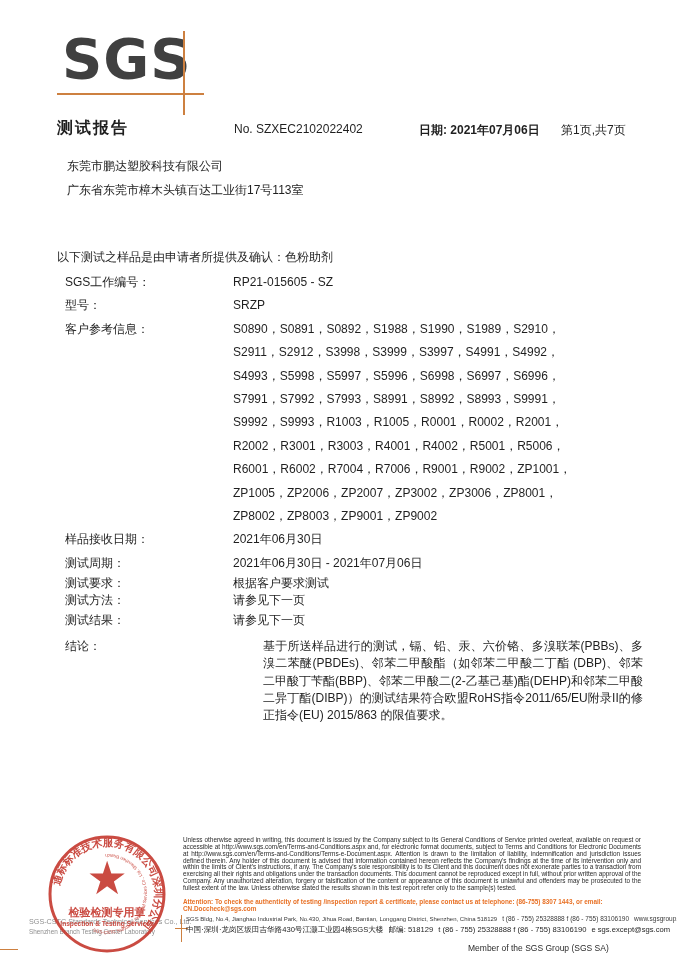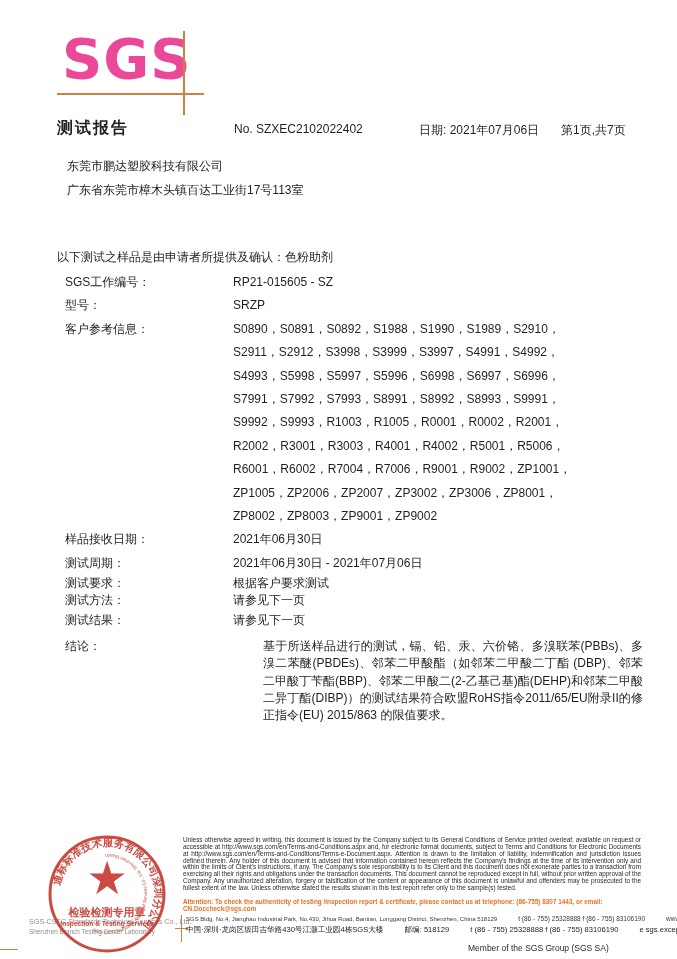--- a/index.html
+++ b/index.html
@@ -3,28 +3,28 @@
 <meta charset="utf-8">
 <style>
   html,body{margin:0;padding:0;background:#e8e8e8;}
   .page{
     position:relative;width:677px;height:959px;background:#ffffff;margin:0 auto;
     font-family:"Liberation Sans","DejaVu Sans",sans-serif;color:#1f1f1f;overflow:hidden;
   }
   
   .logo-text{
     position:absolute;left:62px;top:26px;font-size:56px;font-weight:bold;
-    color:#ec4899;letter-spacing:1px;font-family:"DejaVu Sans",sans-serif;
+    color:#404040;letter-spacing:1px;font-family:"DejaVu Sans",sans-serif;
   }
   .logo-hline{position:absolute;left:57px;top:93px;width:147px;height:2px;background:#cd8040;}
   .logo-vline{position:absolute;left:183px;top:31px;width:2px;height:84px;background:#cd8040;}
   
   .report-title{position:absolute;left:57px;top:118px;font-size:16px;font-weight:bold;letter-spacing:2px;}
   .report-no{position:absolute;left:234px;top:122px;font-size:12px;}
-  .report-date{position:absolute;left:419px;top:122px;font-size:12px;}
+  .report-date{position:absolute;left:419px;top:122px;font-size:12px;font-weight:bold;}
   .page-info{position:absolute;left:561px;top:122px;font-size:12px;}
   
   .applicant{position:absolute;left:67px;top:154px;font-size:12px;line-height:24px;}
   
   .statement{position:absolute;left:57px;top:249px;font-size:12px;}
   .fields{position:absolute;left:57px;top:271px;width:586px;}
   .f-row{display:flex;font-size:12px;line-height:23.4px;margin-left:8px;}
   .f-row .label{width:168px;flex-shrink:0;}
   .f-row .value{flex:1;}
   .f-row.tight{line-height:17px;align-items:flex-end;}
@@ -35,21 +35,21 @@
   
   .legal{
     position:absolute;left:183px;top:837px;width:458px;font-size:6.4px;line-height:6.85px;
     color:#2a2a2a;text-align:justify;
   }
   .attention{
     position:absolute;left:183px;top:898px;width:458px;font-size:6.4px;line-height:7px;
     color:#e87024;font-weight:bold;
   }
   .addr-block{position:absolute;left:186px;top:915px;width:455px;}
-  .addr-line{display:flex;align-items:baseline;gap:21px;white-space:nowrap;}
+  .addr-line{display:flex;align-items:baseline;gap:5px;white-space:nowrap;}
   .addr-en{font-size:6px;color:#3a3a3a;}
   .addr-en .contact{font-size:6.5px;}
   .addr-cn{font-size:7.6px;color:#1f1f1f;margin-top:3px;}
   .addr-mark-v{position:absolute;left:181px;top:915px;width:1px;height:27px;background:#cd8040;}
   .addr-mark-h{position:absolute;left:175px;top:928px;width:13px;height:1px;background:#cd8040;}
   .corner-mark{position:absolute;left:0px;top:949px;width:18px;height:1px;background:#cd8040;}
   .member{position:absolute;left:468px;top:943px;font-size:8.5px;color:#2a2a2a;}
   
   .stamp-co{position:absolute;left:29px;top:917px;font-size:7.2px;line-height:10px;color:#8f8f8f;width:180px;}
   .stamp{position:absolute;left:40px;top:832px;width:134px;height:124px;opacity:0.9;}

